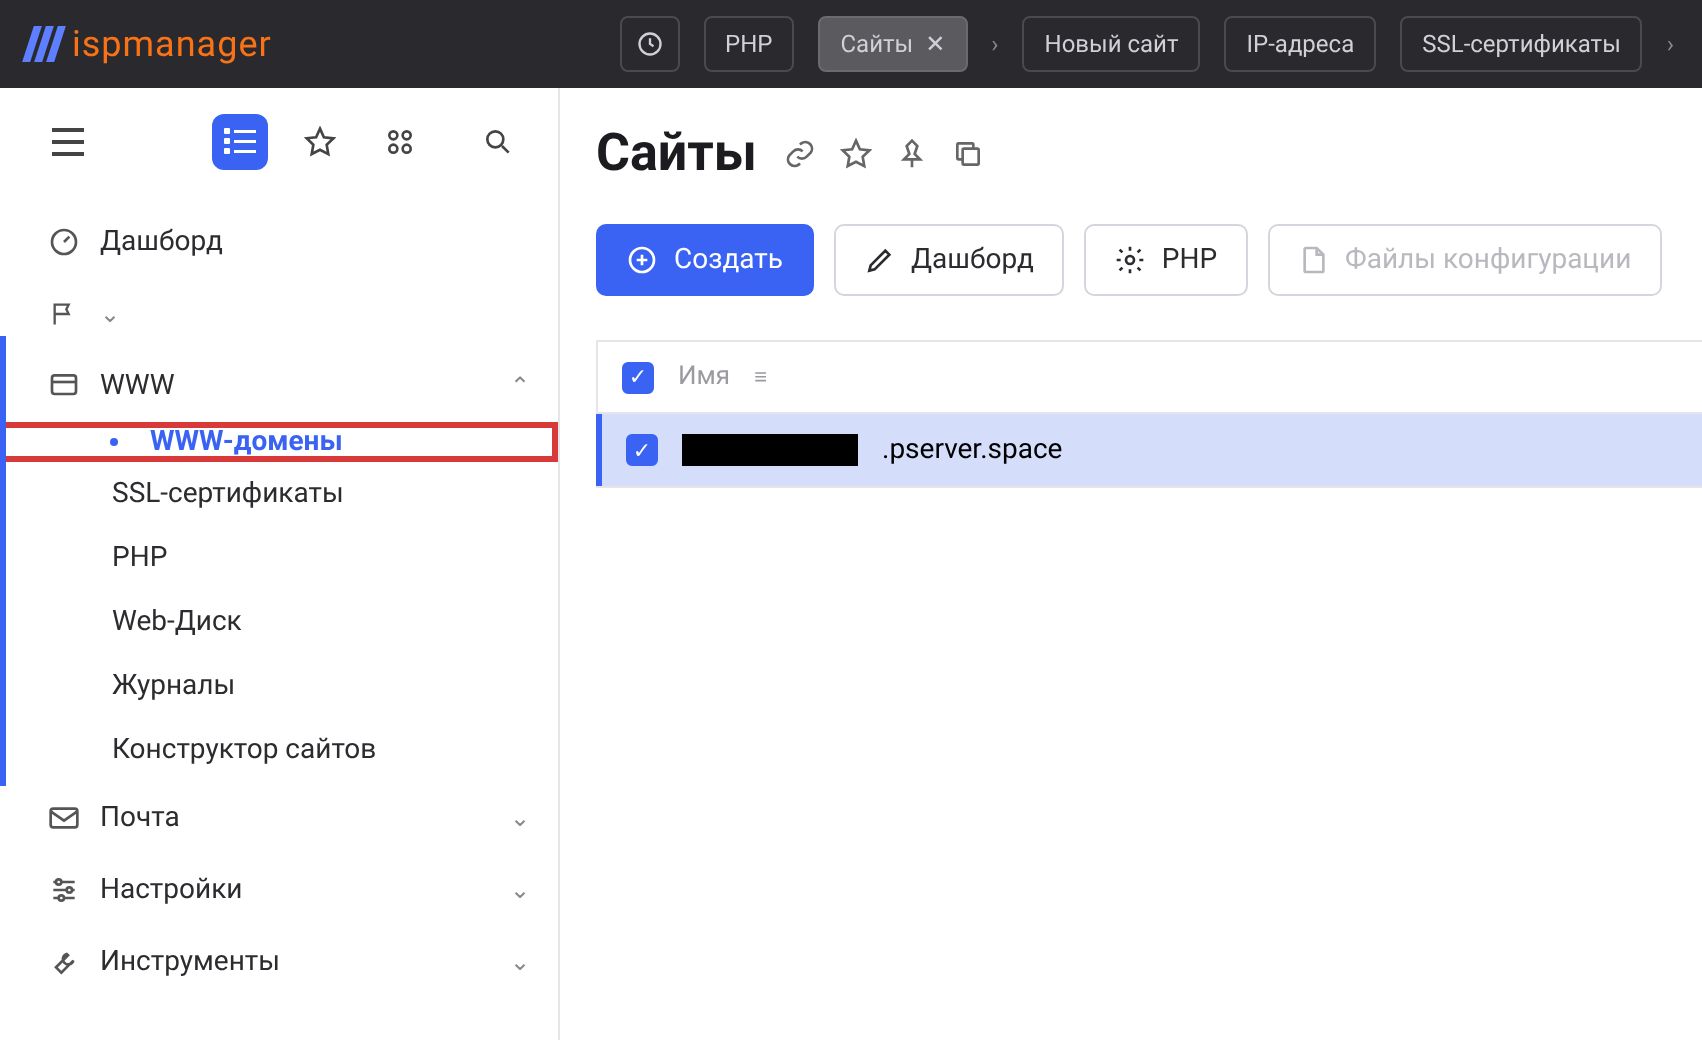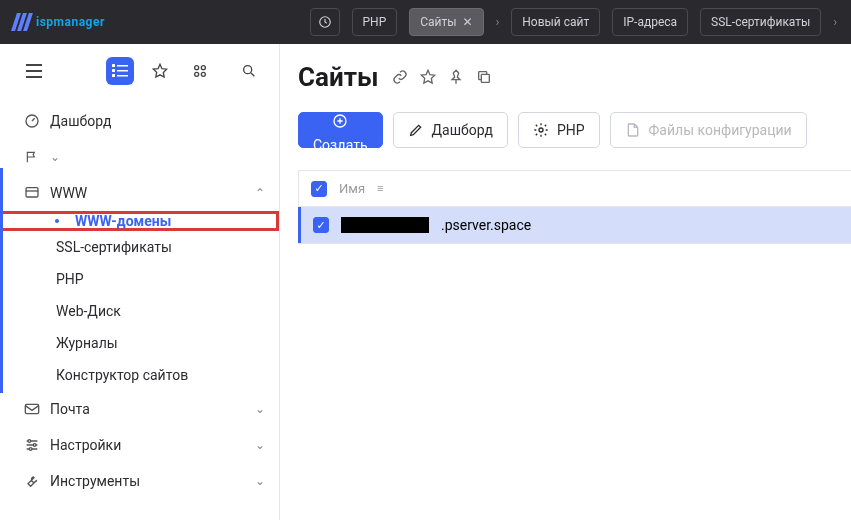--- a/index.html
+++ b/index.html
@@ -1,20 +1,20 @@
 <!DOCTYPE html>
 <html><head>
 <meta charset="utf-8">
 <style>
 * { margin: 0; padding: 0; box-sizing: border-box; font-family: -apple-system, BlinkMacSystemFont, "Segoe UI", Roboto, sans-serif; }
 body { width: 851px; height: 520px; overflow: hidden; background: #fff; }
 
 
 .header { height: 44px; background: #2a2a2e; display: flex; align-items: center; padding: 0 14px; gap: 12px; }
-.logo { display: flex; align-items: center; gap: 6px; color: #0ea5e9; font-weight: 700; font-size: 12px; letter-spacing: 0.5px; }
+.logo { display: flex; align-items: center; gap: 6px; color: #f97316; font-weight: 400; font-size: 18px; letter-spacing: 0.5px; }
 .logo-icon { display: flex; gap: 2px; }
 .logo-bar { width: 4px; height: 18px; background: #5e7fff; transform: skewX(-18deg); }
 .header-spacer { flex: 1; }
 .header-item { height: 28px; border: 1px solid #4a4a4f; border-radius: 4px; display: flex; align-items: center; padding: 0 10px; color: #d0d0d6; font-size: 12px; cursor: pointer; gap: 6px; }
 .header-item.icononly { width: 30px; padding: 0; justify-content: center; }
 .header-item.active { background: #5a5a5f; border-color: #6a6a6f; }
 .crumb-arrow { color: #88888e; font-size: 12px; }
 
 
 .main { display: flex; height: calc(100% - 44px); }
@@ -42,21 +42,21 @@
 .blue-bar { width: 3px; background: #3a63f3; height: 225px; position: absolute; left: 0; top: 168px; }
 
 
 .page-title-row { display: flex; align-items: center; gap: 14px; padding-right: 18px; }
 .page-title { font-size: 26px; font-weight: 700; color: #1c1c20; }
 .title-icons { display: flex; gap: 12px; color: #666; }
 .title-icons span { cursor: pointer; }
 
 .toolbar { display: flex; gap: 10px; margin-top: 20px; padding-right: 18px; }
 .btn { height: 36px; border: 1px solid #d4d6de; border-radius: 5px; background: #fff; display: flex; align-items: center; padding: 0 14px; gap: 8px; font-size: 14px; cursor: pointer; color: #2c2c30; }
-.btn.primary { background: #3a63f3; border-color: #3a63f3; color: #fff; flex-direction: column; }
+.btn.primary { background: #3a63f3; border-color: #3a63f3; color: #fff; }
 .btn.disabled { color: #b8b8be; }
 .btn .bicon { display: flex; }
 
 .table { margin-top: 22px; border: 1px solid #e5e5ea; border-right: none; }
 .table-header { height: 36px; display: flex; align-items: center; padding: 0 12px; gap: 12px; font-size: 13px; color: #9a9aa0; border-bottom: 1px solid #e5e5ea; }
 .chk { width: 16px; height: 16px; border-radius: 3px; border: 1px solid #3a63f3; background: #3a63f3; display: flex; align-items: center; justify-content: center; color: #fff; font-size: 11px; cursor: pointer; }
 .table-row { height: 36px; display: flex; align-items: center; padding: 0 12px; gap: 12px; font-size: 14px; background: #d4ddf9; border-left: 3px solid #3a63f3; margin-left: -1px; }
 .redact { width: 88px; height: 16px; background: #000; }
 
 svg { display: block; }

